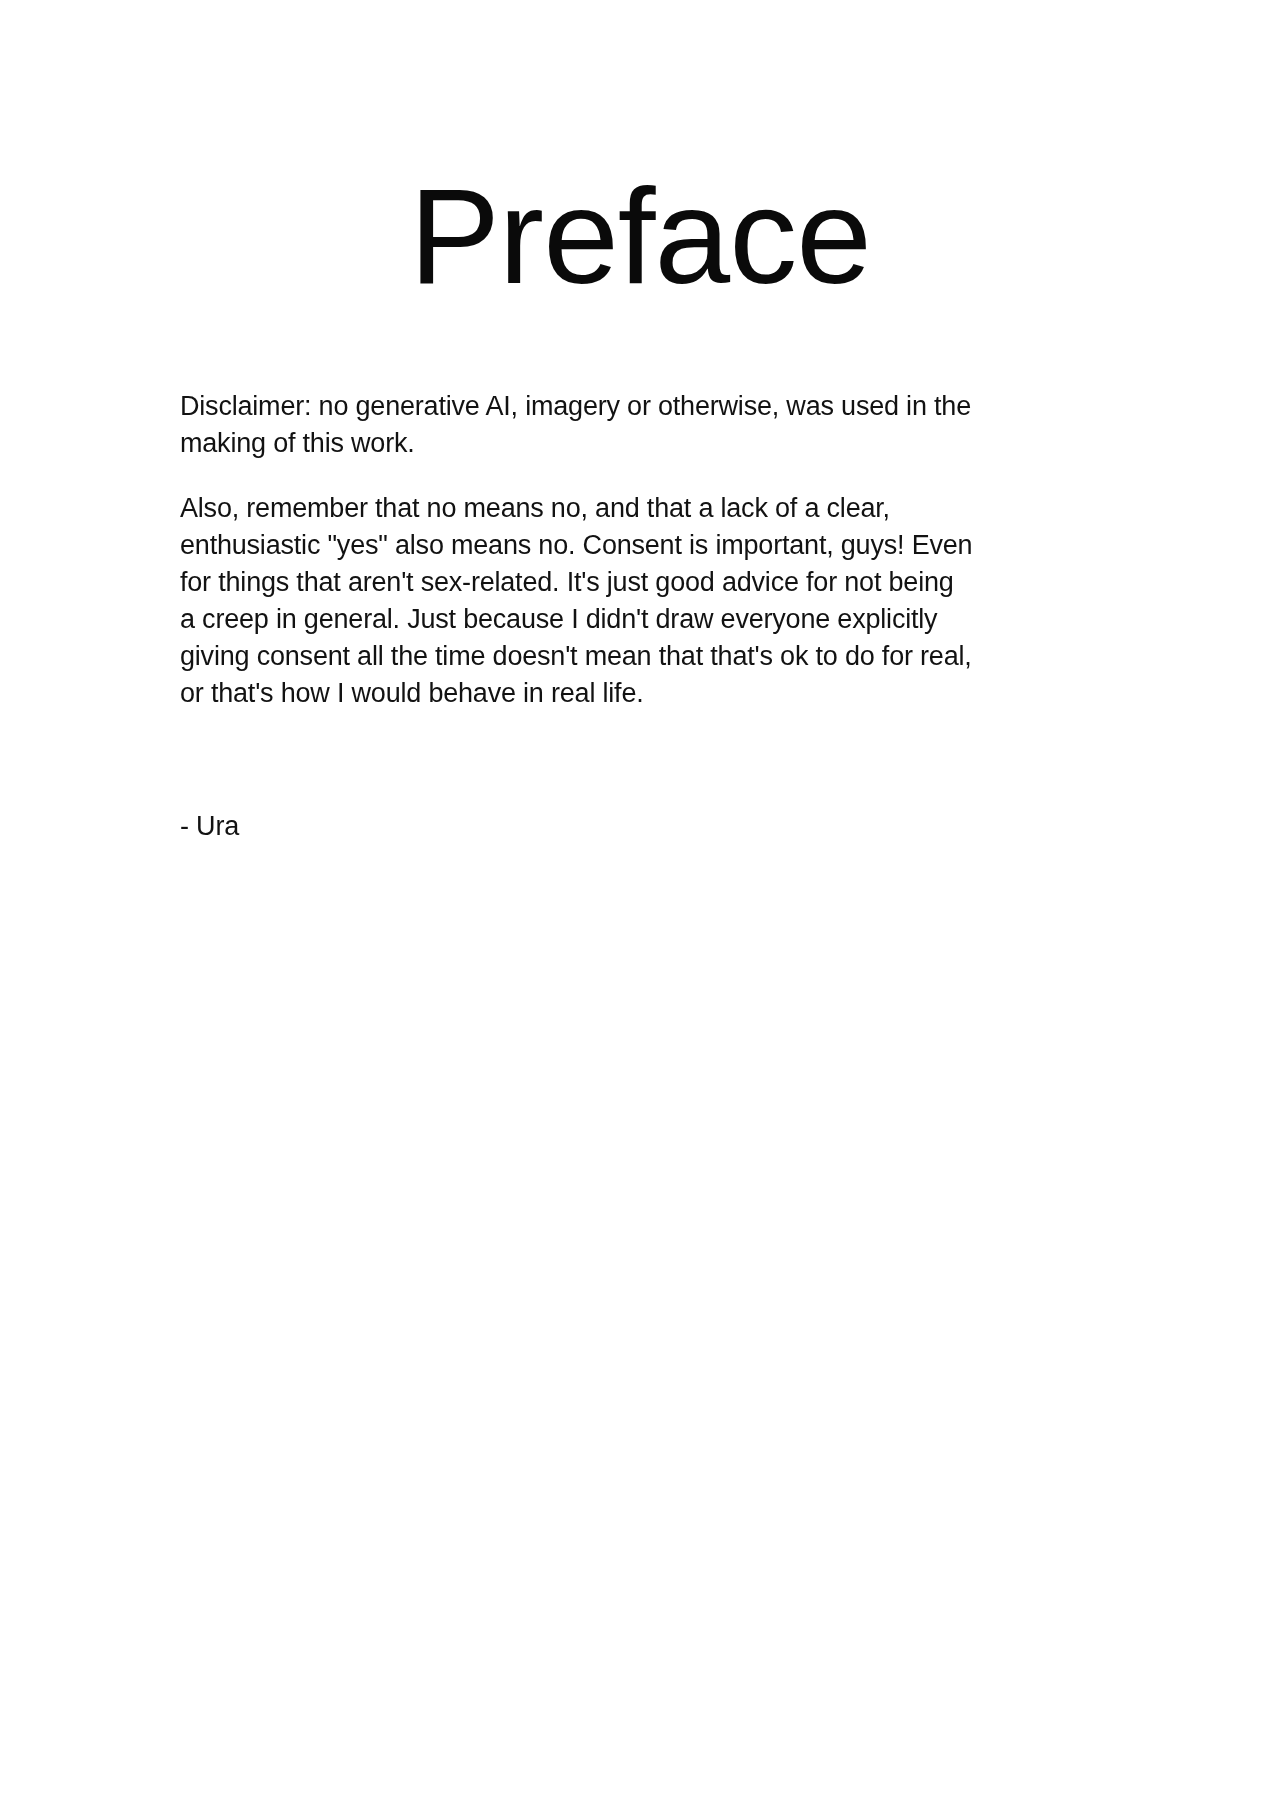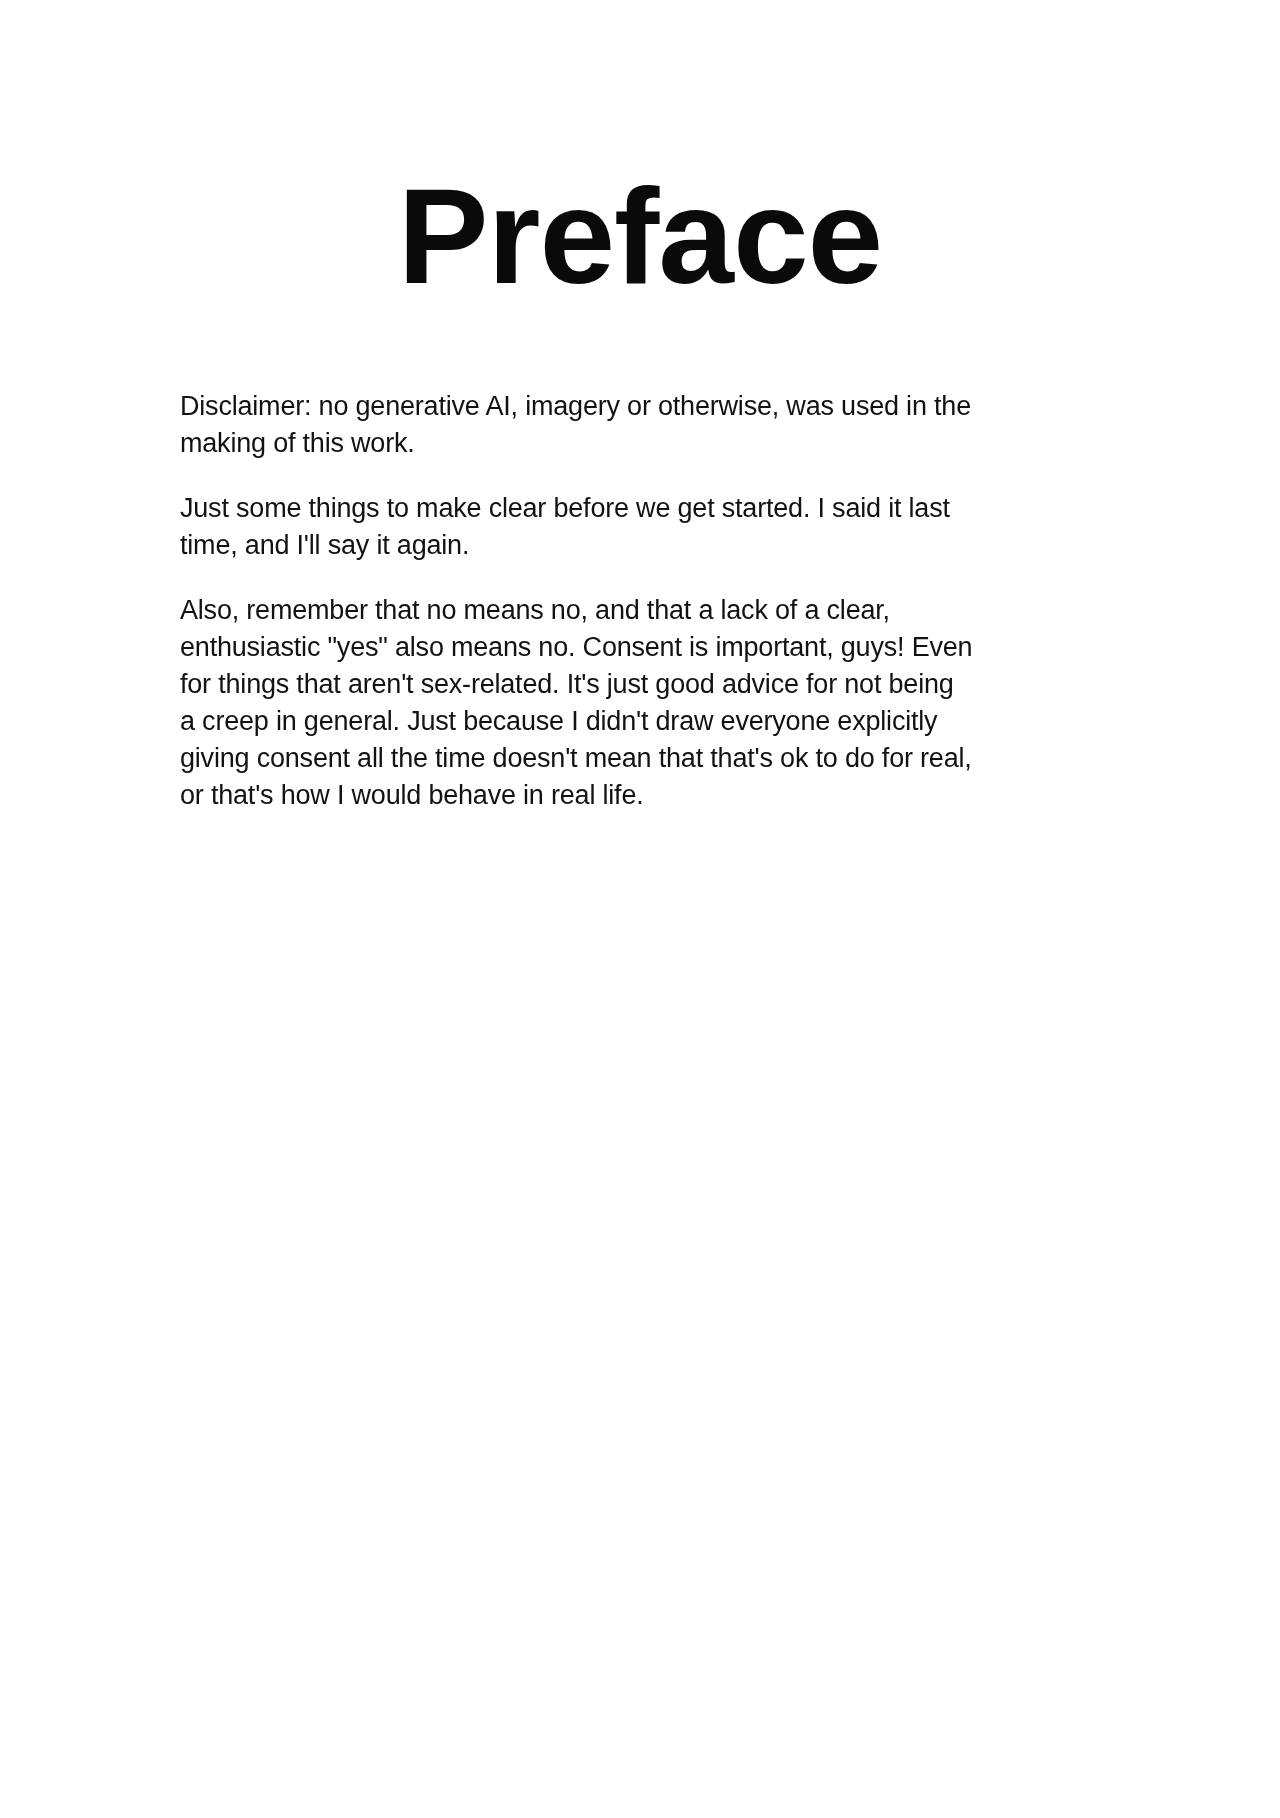--- a/index.html
+++ b/index.html
@@ -14,21 +14,21 @@
     background: #ffffff;
     overflow: hidden;
     font-family: "Liberation Sans", "DejaVu Sans", sans-serif;
     color: #121212;
   }
   .page-title {
     margin: 165px 0 0 0;
     padding: 0;
     font-size: 136px;
     line-height: 143px;
-    font-weight: 700;
+    font-weight: 400;
     text-align: center;
     letter-spacing: -1px;
     color: #0a0a0a;
   }
   .content {
     margin: 80px 0 16px 180px;
     width: 1020px;
   }
   .para {
     margin: 0 0 28px 0;
@@ -48,26 +48,25 @@
 <body>
 
 <div class="page">
   <h1 class="page-title">Preface</h1>
 
   <div class="content">
     <p class="para">Disclaimer: no generative AI, imagery or otherwise, was used in the
 making of this work.</p>
 
 
-    <p class="para">Just some things to make clear before we get started. I said it last
-time, and I'll say it again.</p>
 
 
     <p class="para">Also, remember that no means no, and that a lack of a clear,
 enthusiastic "yes" also means no. Consent is important, guys! Even
 for things that aren't sex-related. It's just good advice for not being
 a creep in general. Just because I didn't draw everyone explicitly
 giving consent all the time doesn't mean that that's ok to do for real,
 or that's how I would behave in real life.</p>
 
 
+    <p class="para signature">- Ura</p>
   </div>
 </div>
 
 </body></html>

